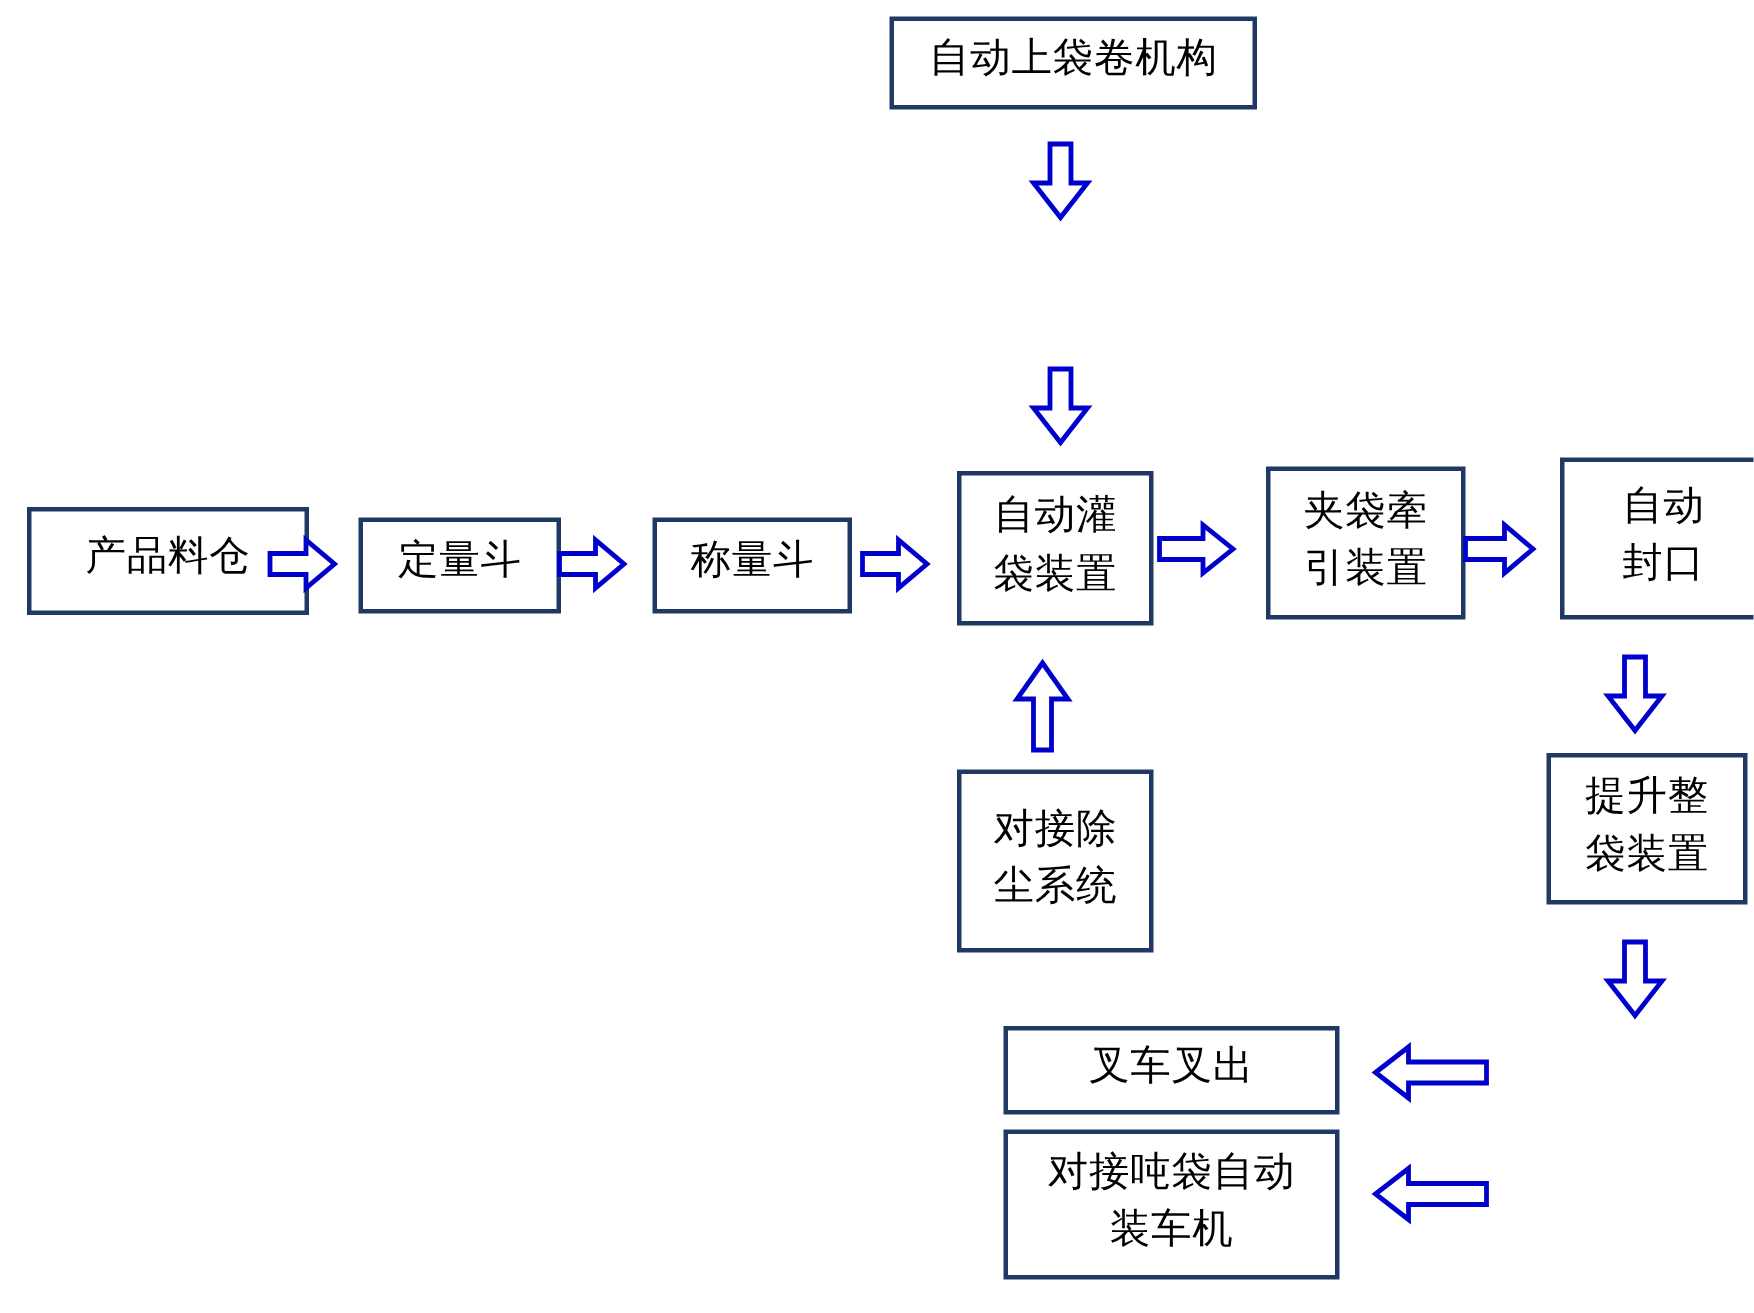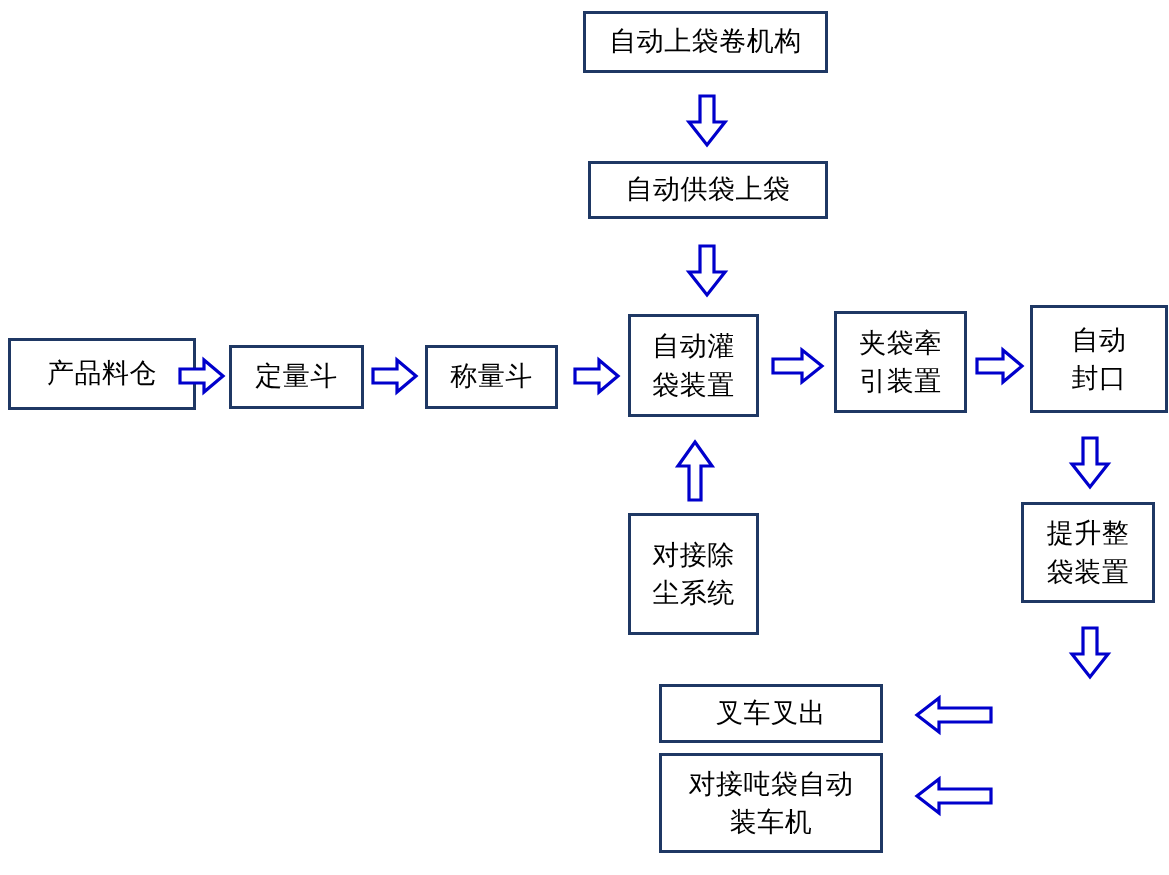--- a/index.html
+++ b/index.html
@@ -12,41 +12,41 @@
   .node{
     position:absolute;
     box-sizing:border-box;
     border:3px solid #1F3864;
     background:#ffffff;
     display:flex;
     align-items:center;
     justify-content:center;
     text-align:center;
     color:#000000;
-    font-family:Liberation Serif, serif;
+    font-family:Liberation Mono, monospace;
     font-weight:400;
     font-size:27px;
     line-height:1.40;
     letter-spacing:0.5px;
     white-space:pre-line;
     text-rendering:geometricPrecision;
+    margin-left:10px;
   }
   .node.tight{line-height:1.42;}
 
   .arrow{position:absolute;}
   .arrow svg{display:block;overflow:visible;}
 </style>
 </head>
 <body>
 
 <div id="canvas">
 
   <div class="node" style="left:583px;top:11px;width:245px;height:62px;">自动上袋卷机构</div>
 
-  <div class="node" style="left:588px;top:161px;width:240px;height:58px;">自动供袋上袋</div>
 
   <div class="node" style="left:8px;top:338px;width:188px;height:72px;">产品料仓</div>
 
   <div class="node" style="left:229px;top:345px;width:135px;height:64px;">定量斗</div>
 
   <div class="node" style="left:425px;top:345px;width:133px;height:64px;">称量斗</div>
 
   <div class="node tight" style="left:628px;top:314px;width:131px;height:103px;">自动灌
 袋装置</div>
 

